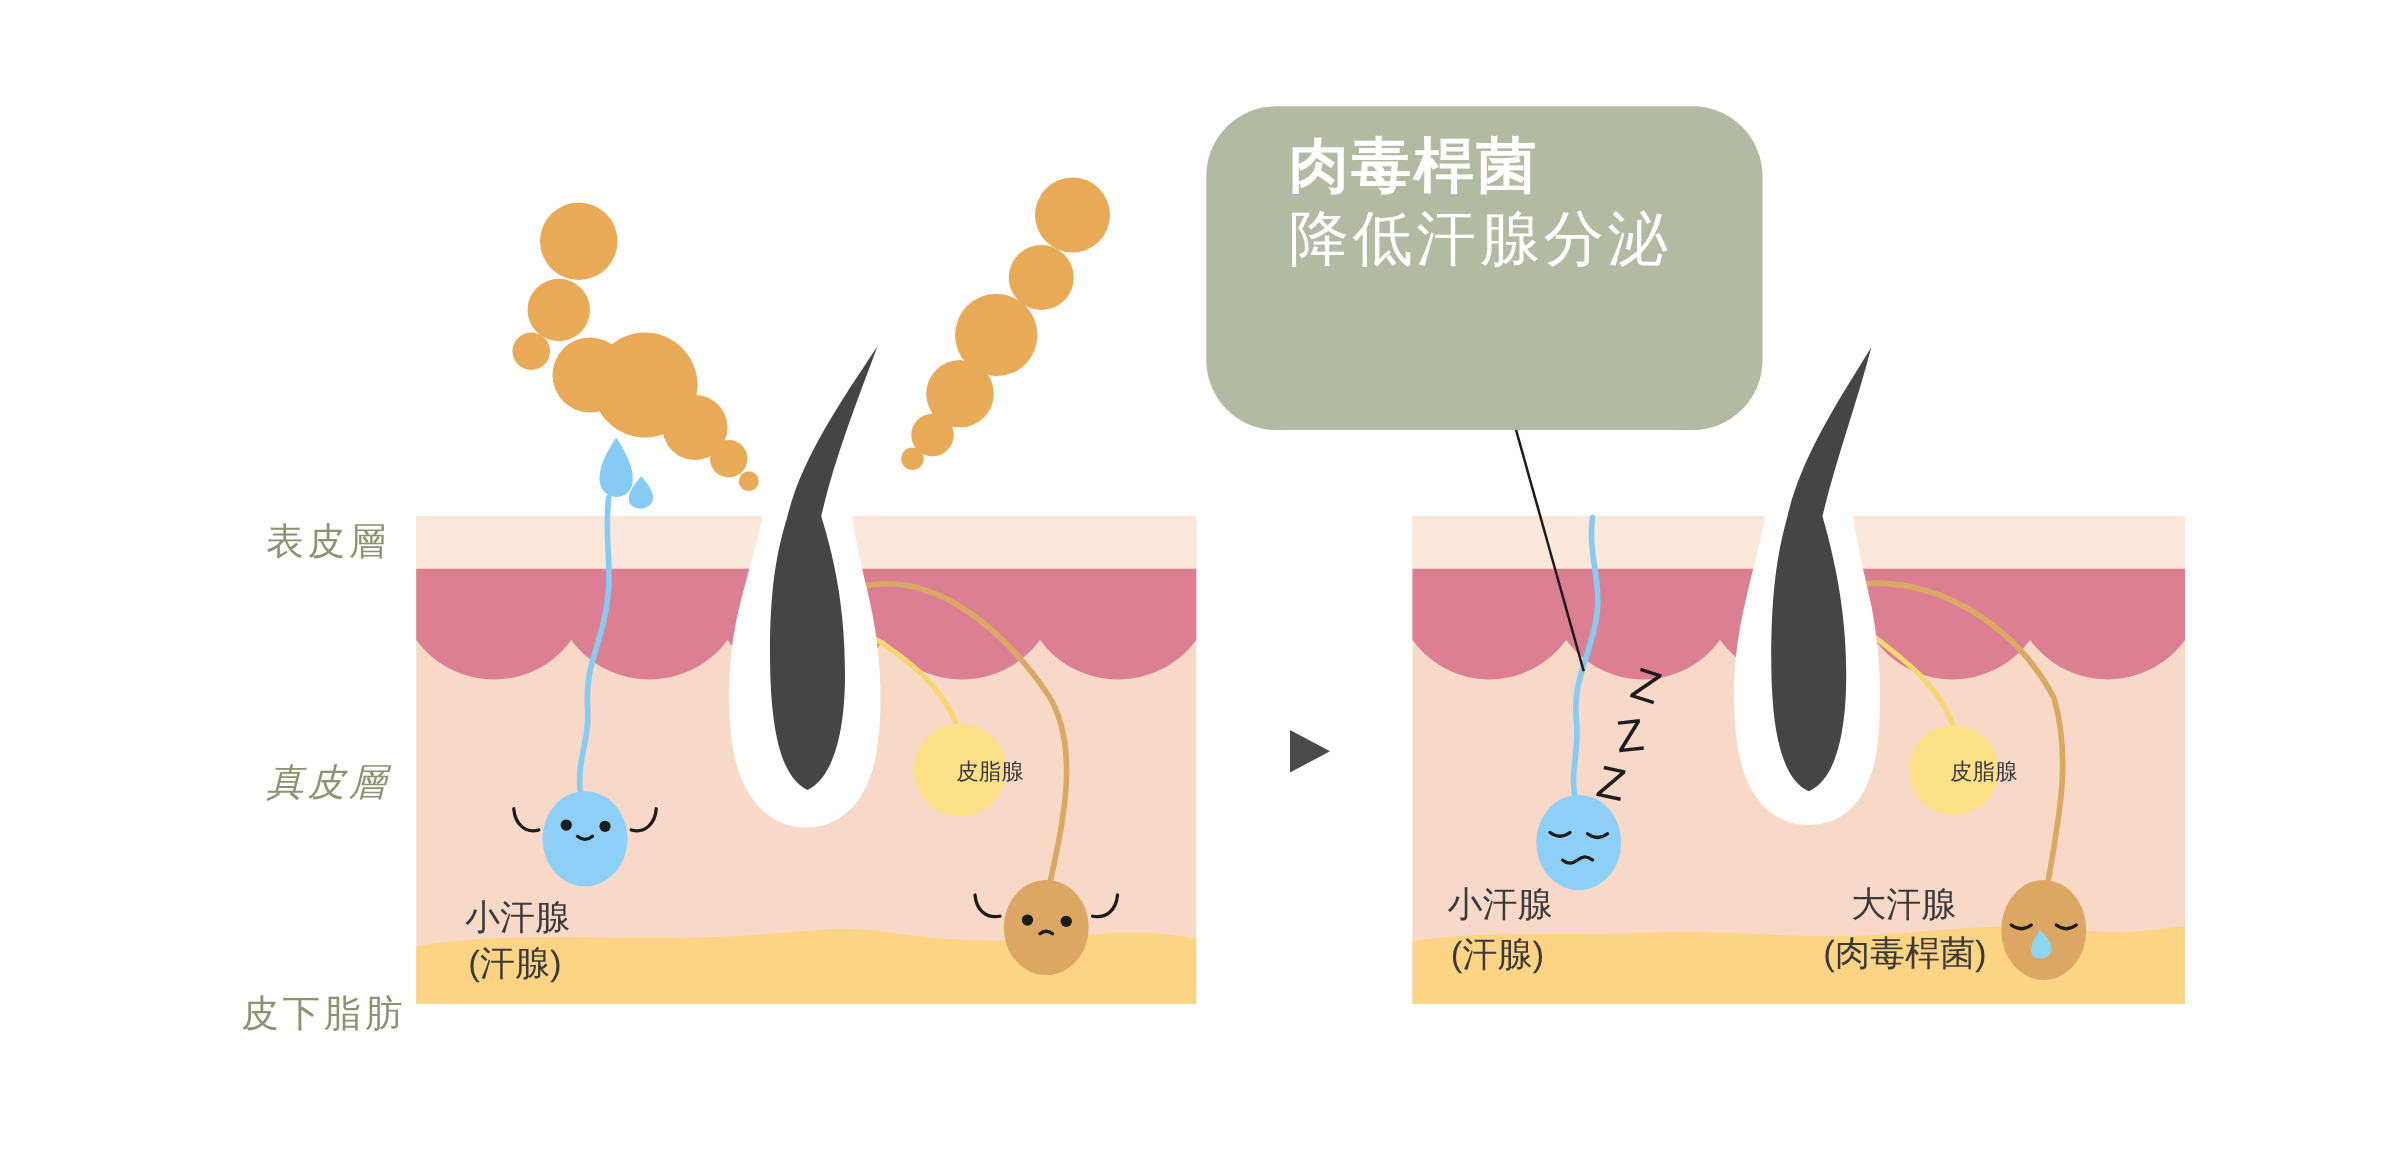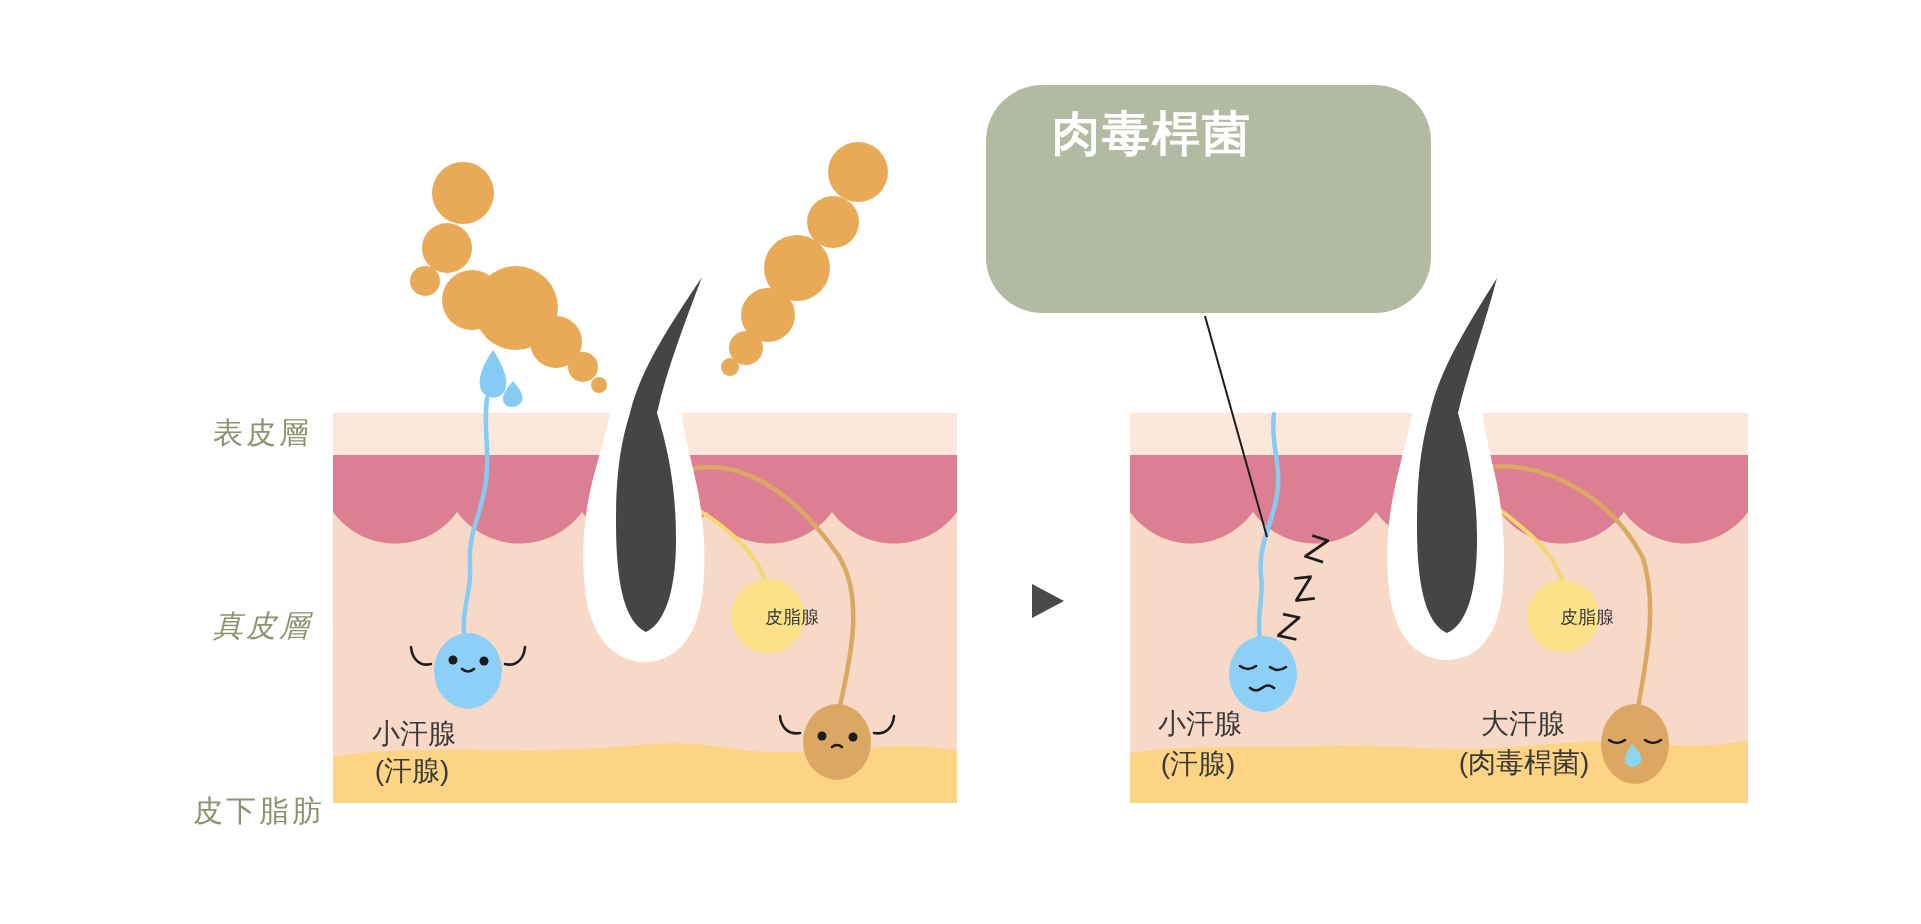--- a/index.html
+++ b/index.html
@@ -26,21 +26,21 @@
   .s-tan{stroke:var(--tan-duct);stroke-width:4.5;fill:none;stroke-linecap:round;}
   .s-sebum{stroke:var(--sebum-duct);stroke-width:4;fill:none;stroke-linecap:round;}
   .s-face{stroke:var(--line);stroke-width:2.6;fill:none;stroke-linecap:round;}
   .s-ptr{stroke:var(--line);stroke-width:2;fill:none;}
   
   .t{position:absolute;white-space:nowrap;text-align:center;}
   .side-label{font-size:30px;letter-spacing:3px;color:var(--label-olive);}
   .gland-label{font-size:28px;color:var(--text-dark);transform:translateX(-50%);text-align:center;}
   .sebum-label{font-size:18px;color:var(--text-dark);transform:translate(-50%,-50%);margin-left:24px;}
   .bubble{
-    position:absolute;left:986px;top:85px;width:445px;height:228px;
+    position:absolute;left:965px;top:85px;width:445px;height:259px;
     background:var(--bubble);border-radius:56px;color:#ffffff;
     padding:20px 0 0 66px;box-sizing:border-box;
   }
   .bubble .bt{font-size:48px;font-weight:bold;line-height:58px;letter-spacing:2px;}
   .bubble .bl{font-size:48px;line-height:58px;letter-spacing:3px;}
   .zzz span{position:absolute;font-size:36px;color:var(--line);transform-origin:center;}
   .z1{left:1306px;top:528px;transform:rotate(18deg);}
   .z2{left:1293px;top:568px;transform:rotate(-6deg);font-size:38px;}
   .z3{left:1278px;top:606px;transform:rotate(12deg);font-size:38px;}
 </style>
@@ -142,20 +142,21 @@
 
     <path class="s-ptr" d="M1205,316 L1267,537"></path>
   </svg>
 
   <div class="t side-label" style="left:213px;top:413px;">表皮層</div>
   <div class="t side-label" style="left:213px;top:606px;font-style:italic;">真皮層</div>
   <div class="t side-label" style="left:193px;top:762px;margin-top:29px;">皮下脂肪</div>
 
   <div class="bubble">
     <div class="bt">肉毒桿菌</div>
+    <div class="bl">降低汗腺分泌</div>
   </div>
 
   <div class="t gland-label" style="left:414px;top:715px;">小汗腺</div>
   <div class="t gland-label" style="left:412px;top:752px;">(汗腺)</div>
   <div class="t sebum-label" style="left:768px;top:617px;">皮脂腺</div>
 
   <div class="t gland-label" style="left:1200px;top:705px;">小汗腺</div>
   <div class="t gland-label" style="left:1198px;top:745px;">(汗腺)</div>
   <div class="t gland-label" style="left:1523px;top:705px;">大汗腺</div>
   <div class="t gland-label" style="left:1524px;top:744px;">(肉毒桿菌)</div>

